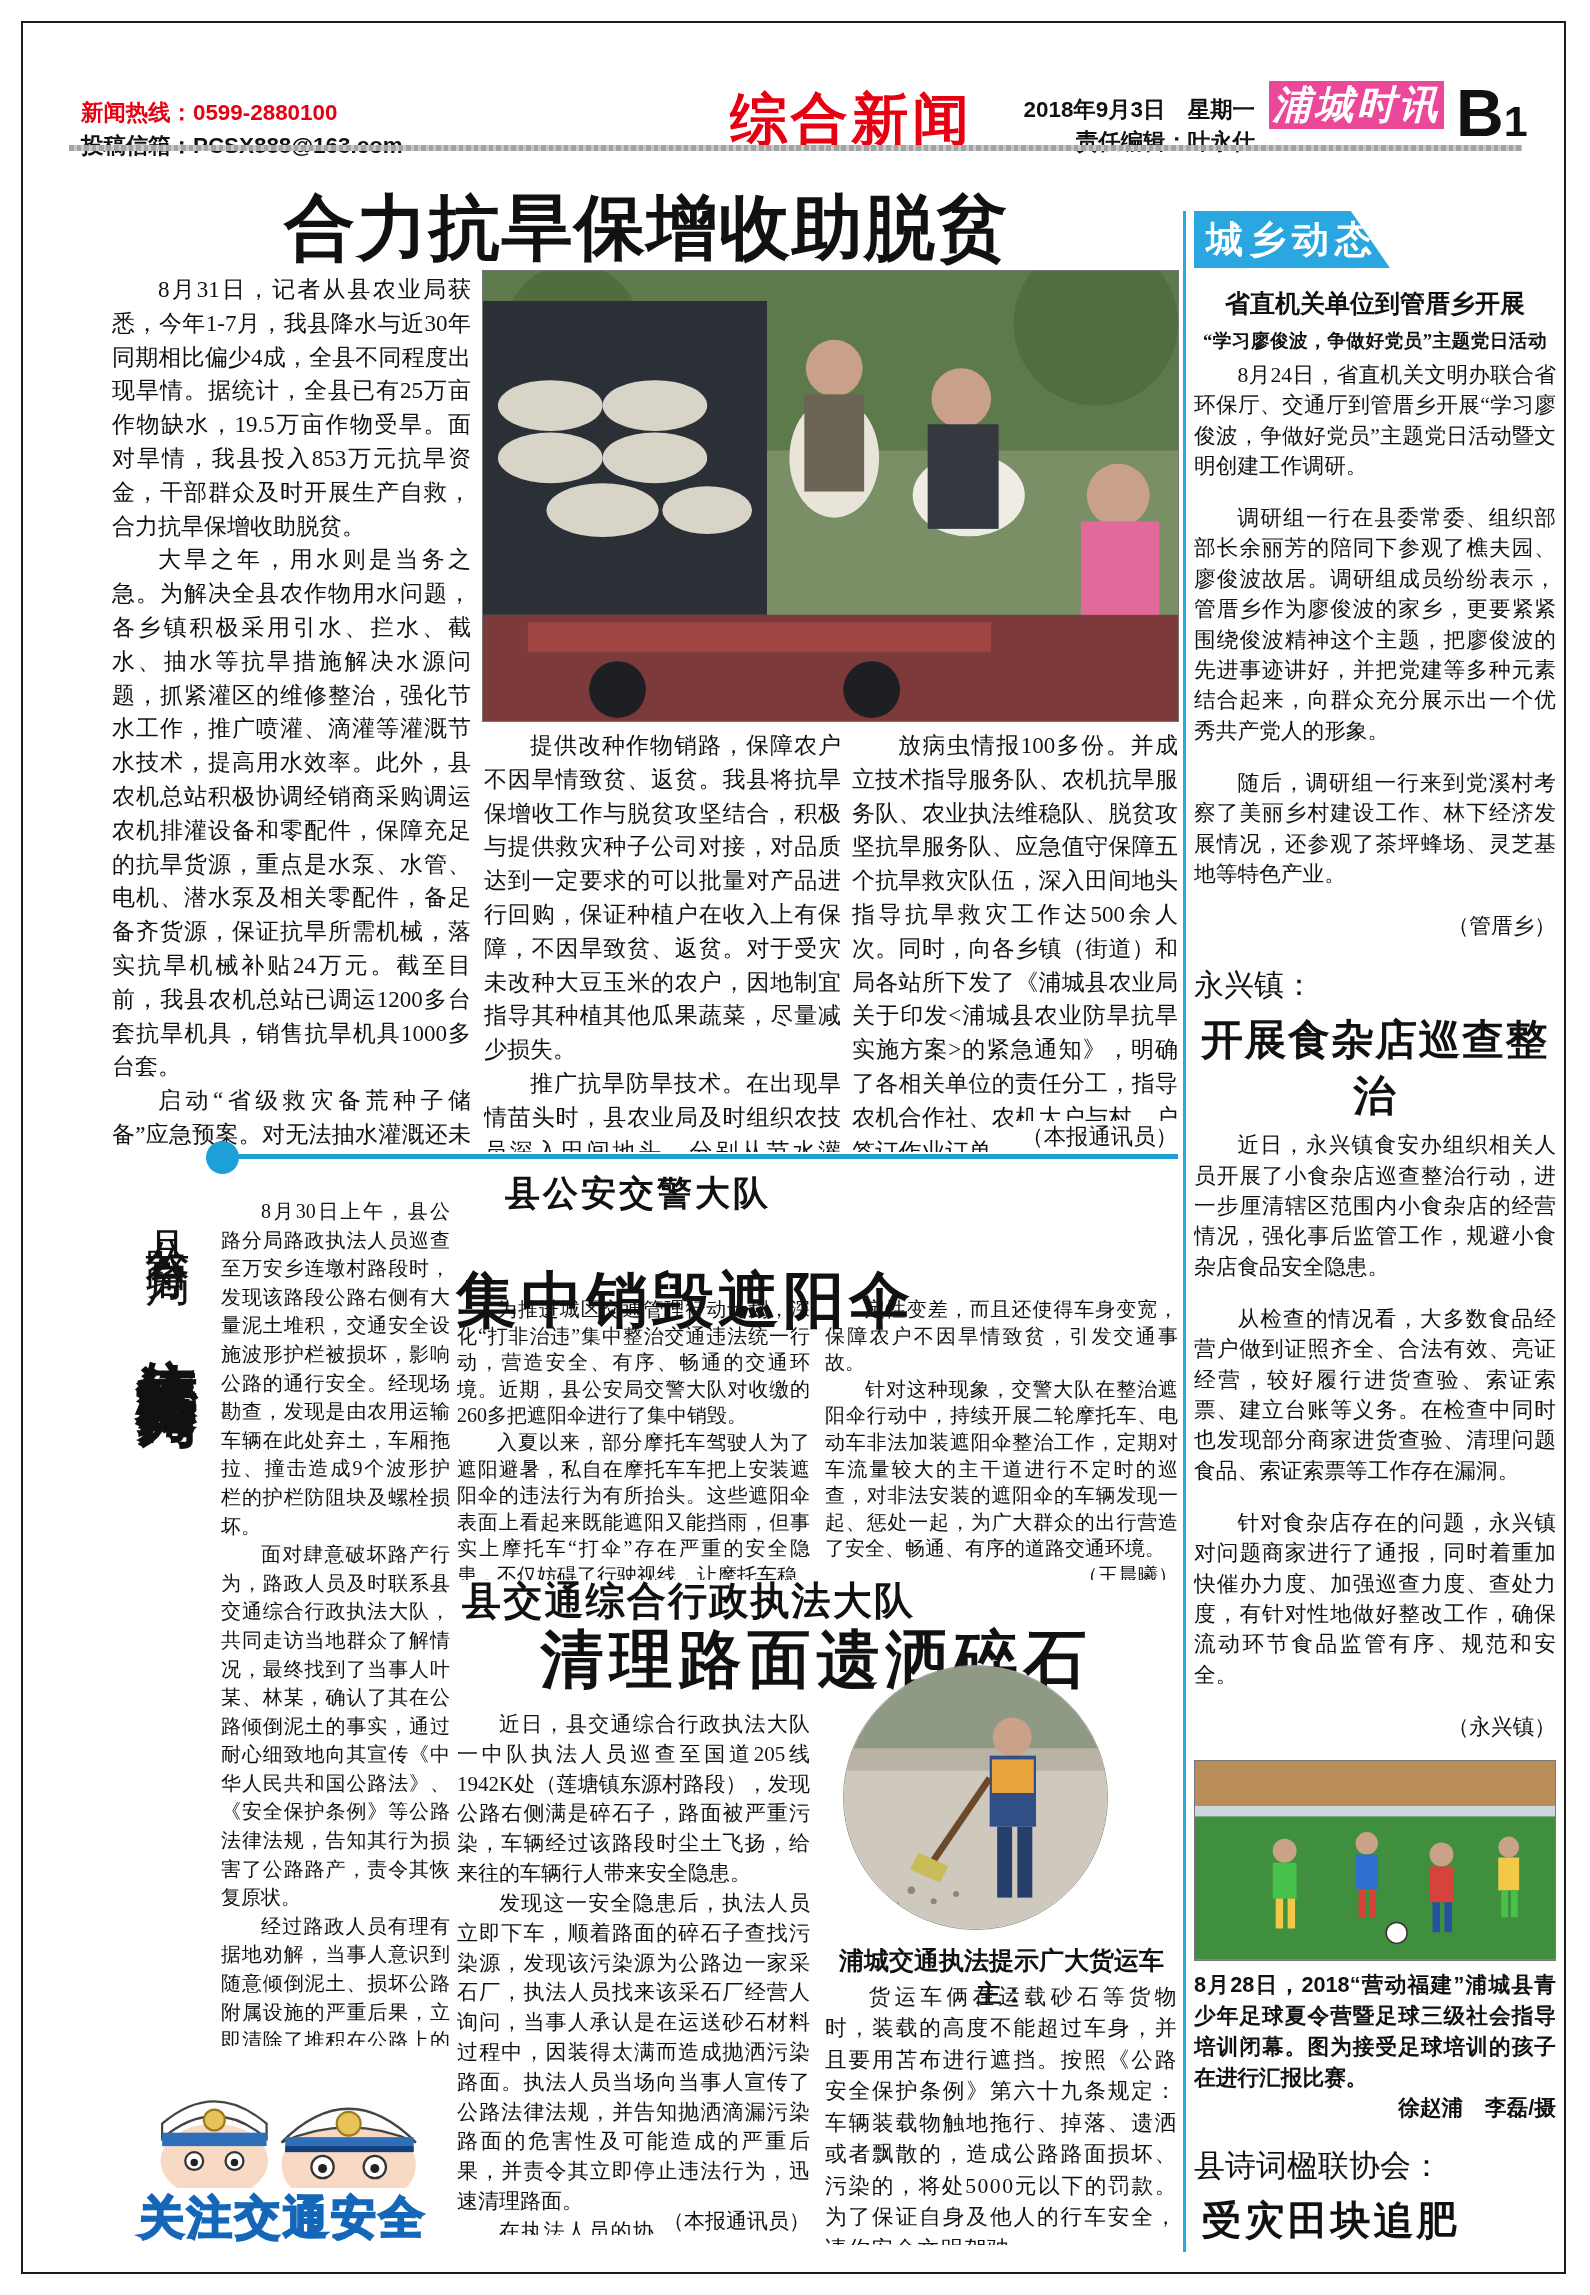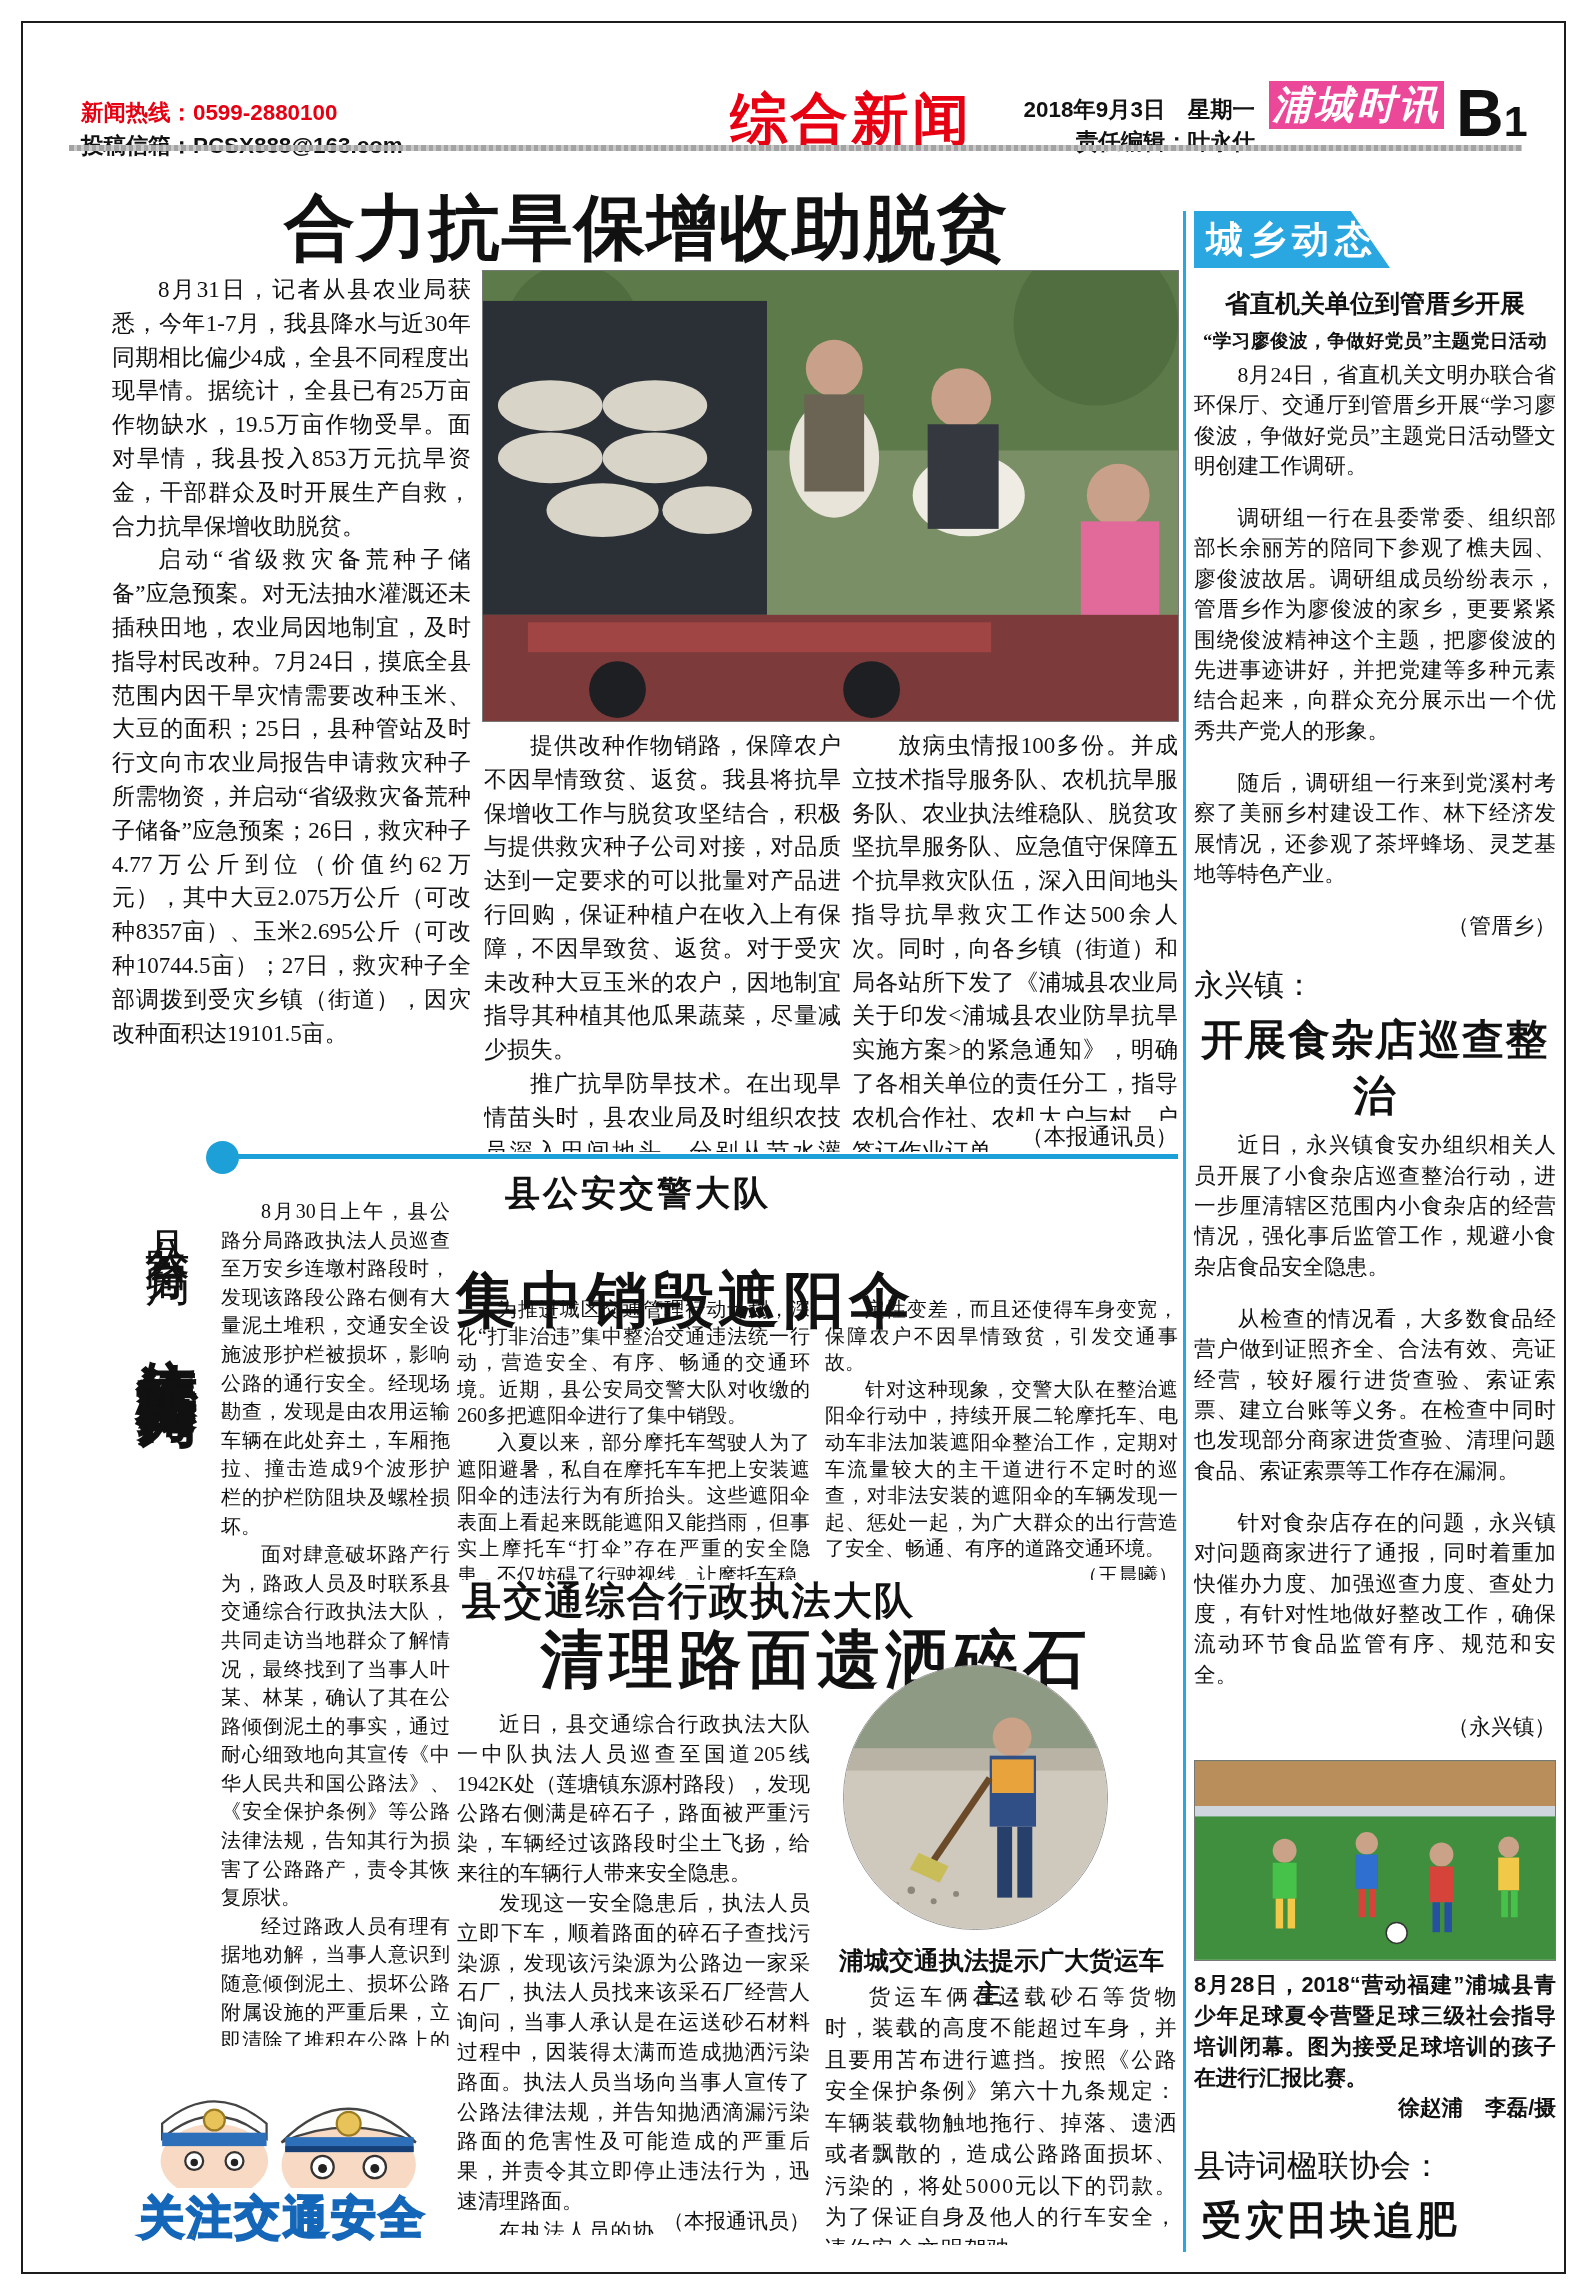--- a/index.html
+++ b/index.html
@@ -82,20 +82,21 @@
   <div>2018年9月3日　星期一</div>
   <div>责任编辑：叶永仕</div>
 </div>
 <div class="abs masthead">浦城时讯</div>
 <div class="abs pageno sans"><span class="b">B</span><span class="n">1</span></div>
 <div class="abs grey-rule"></div>
 
 <div class="abs main-headline sans">合力抗旱保增收助脱贫</div>
 <div class="abs col col1">
   <p class="para">8月31日，记者从县农业局获悉，今年1-7月，我县降水与近30年同期相比偏少4成，全县不同程度出现旱情。据统计，全县已有25万亩作物缺水，19.5万亩作物受旱。面对旱情，我县投入853万元抗旱资金，干部群众及时开展生产自救，合力抗旱保增收助脱贫。</p>
+  <p class="para">大旱之年，用水则是当务之急。为解决全县农作物用水问题，各乡镇积极采用引水、拦水、截水、抽水等抗旱措施解决水源问题，抓紧灌区的维修整治，强化节水工作，推广喷灌、滴灌等灌溉节水技术，提高用水效率。此外，县农机总站积极协调经销商采购调运农机排灌设备和零配件，保障充足的抗旱货源，重点是水泵、水管、电机、潜水泵及相关零配件，备足备齐货源，保证抗旱所需机械，落实抗旱机械补贴24万元。截至目前，我县农机总站已调运1200多台套抗旱机具，销售抗旱机具1000多台套。</p>
   <p class="para">启动“省级救灾备荒种子储备”应急预案。对无法抽水灌溉还未插秧田地，农业局因地制宜，及时指导村民改种。7月24日，摸底全县范围内因干旱灾情需要改种玉米、大豆的面积；25日，县种管站及时行文向市农业局报告申请救灾种子所需物资，并启动“省级救灾备荒种子储备”应急预案；26日，救灾种子4.77万公斤到位（价值约62万元），其中大豆2.075万公斤（可改种8357亩）、玉米2.695公斤（可改种10744.5亩）；27日，救灾种子全部调拨到受灾乡镇（街道），因灾改种面积达19101.5亩。</p>
 </div>
 <div class="abs photo-truck">
   <svg width="695" height="450" viewBox="0 0 930 602" xmlns="http://www.w3.org/2000/svg">
     <rect width="930" height="602" fill="#7a8f66"></rect>
     <rect width="930" height="240" fill="#5d7a4a"></rect>
     <circle cx="120" cy="80" r="90" fill="#4c6a3c" opacity="0.8"></circle>
     <circle cx="820" cy="70" r="110" fill="#4c6a3c" opacity="0.7"></circle>
     <rect x="0" y="40" width="380" height="420" fill="#2b3036"></rect>
     <g fill="#d8d4c8">

